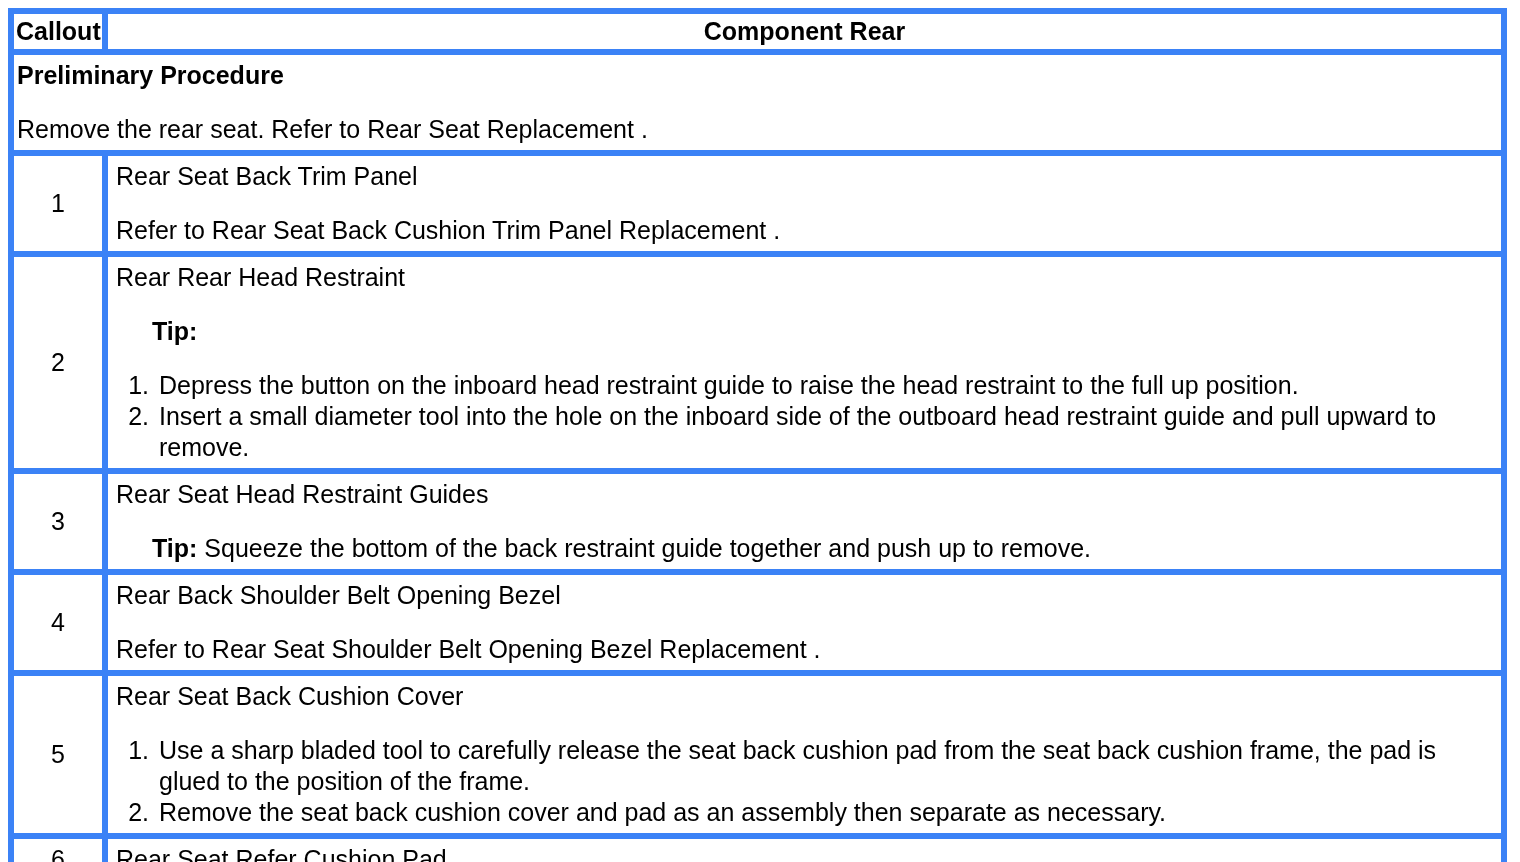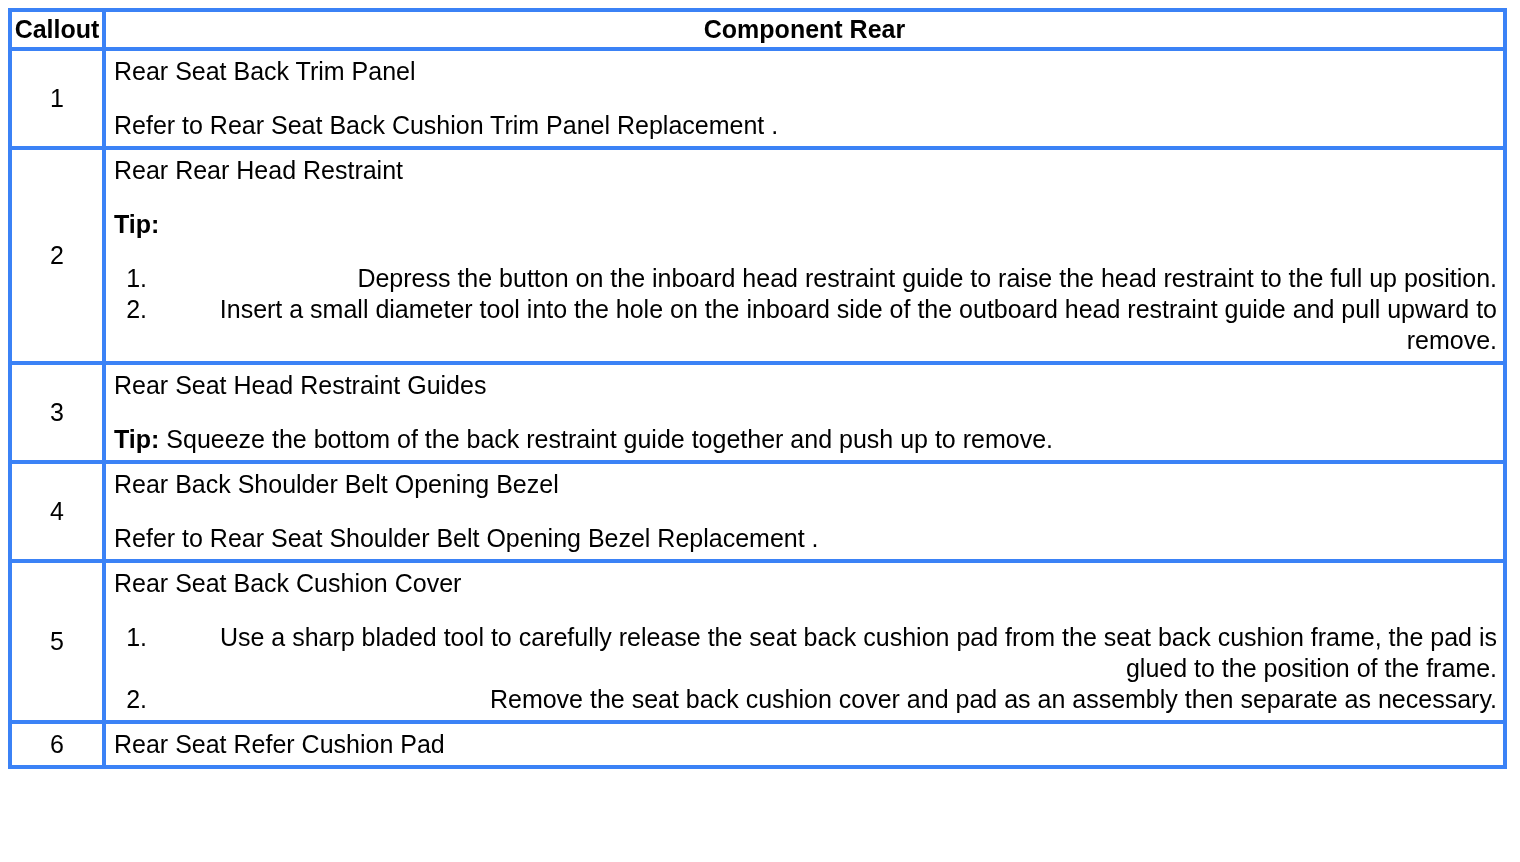--- a/index.html
+++ b/index.html
@@ -18,21 +18,21 @@
   }
   table.doc-table {
     border-collapse: collapse;
     table-layout: fixed;
     width: 1499px;
     margin: 8px 0 0 8px;
     border: 4px solid #000000;
   }
   .doc-table th,
   .doc-table td {
-    border: 4px solid #3b82f6;
+    border: 6px solid #3b82f6;
     background: #ffffff;
   }
   .doc-table th {
     font-weight: bold;
     padding: 2px 2px;
     white-space: nowrap;
     text-align: center;
     vertical-align: middle;
   }
   td.callout-cell {
@@ -52,41 +52,47 @@
   }
   .cell p:last-child {
     margin-bottom: 0;
   }
   .cell ol {
     margin: 23px 0 0 0;
     padding-left: 40px;
   }
   .cell li {
     padding-left: 3px;
-    text-align: right;
   }
   .bold {
     font-weight: bold;
+    margin-left: 36px;
   }
 </style>
 </head>
 <body>
 
 <table class="doc-table">
   <colgroup>
     <col style="width:94px">
     <col>
   </colgroup>
   <thead>
     <tr>
       <th>Callout</th>
       <th>Component Rear</th>
     </tr>
   </thead>
   <tbody id="table-body">
+    <tr>
+      <td colspan="2" class="cell prelim-cell">
+        <p class="bold">Preliminary Procedure</p>
+        <p>Remove the rear seat. Refer to Rear Seat Replacement .</p>
+      </td>
+    </tr>
   <tr>
         <td class="callout-cell">1</td>
         <td class="cell">
           <p>Rear Seat Back Trim Panel</p>
           <p>Refer to Rear Seat Back Cushion Trim Panel Replacement .</p>
         </td>
       </tr>
       <tr>
         <td class="callout-cell">2</td>
         <td class="cell">

